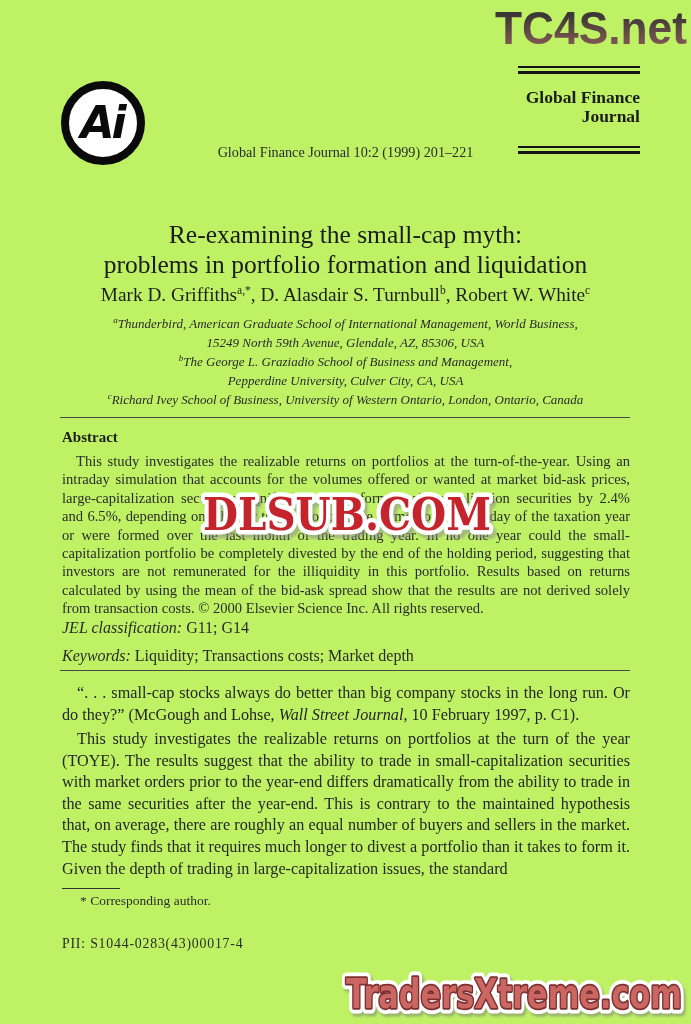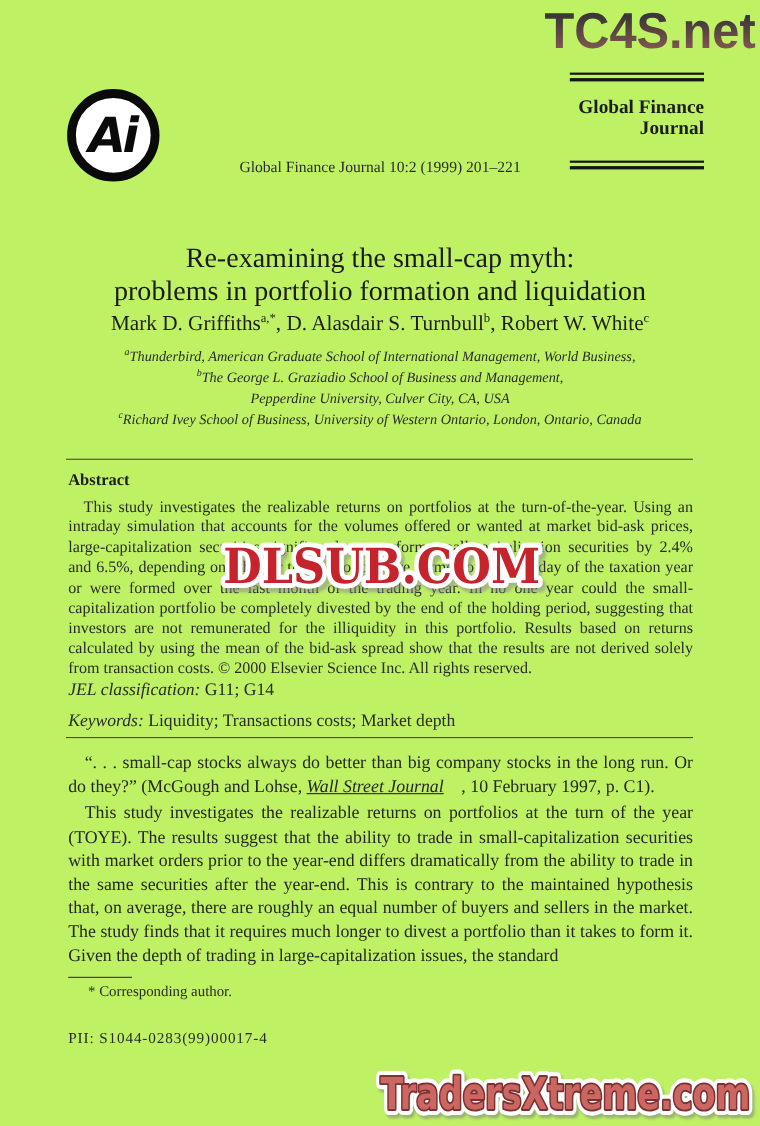--- a/index.html
+++ b/index.html
@@ -128,47 +128,48 @@
 
   <h1 class="abs title" style="font-weight:normal;margin:0;">
     <div>Re-examining the small-cap myth:</div>
     <div>problems in portfolio formation and liquidation</div>
   </h1>
 
   <div class="abs authors"><span>Mark D. Griffiths</span><sup>a,*</sup><span>, </span><span>D. Alasdair S. Turnbull</span><sup>b</sup><span>, </span><span>Robert W. White</span><sup>c</sup></div>
 
   <div class="abs affiliations">
     <div><sup>a</sup><span>Thunderbird, American Graduate School of International Management, World Business,</span></div>
+    <div><sup></sup><span>15249 North 59th Avenue, Glendale, AZ, 85306, USA</span></div>
     <div><sup>b</sup><span>The George L. Graziadio School of Business and Management,</span></div>
     <div><sup></sup><span>Pepperdine University, Culver City, CA, USA</span></div>
     <div><sup>c</sup><span>Richard Ivey School of Business, University of Western Ontario, London, Ontario, Canada</span></div>
   </div>
 
   <div class="abs hrule hrule1"></div>
 
   <div class="abs abstract-head">Abstract</div>
   <p class="abs abstract-body">This study investigates the realizable returns on portfolios at the turn-of-the-year. Using an intraday simulation that accounts for the volumes offered or wanted at market bid-ask prices, large-capitalization securities significantly outperform small-capitalization securities by 2.4% and 6.5%, depending on whether the portfolios were formed on the last day of the taxation year or were formed over the last month of the trading year. In no one year could the small-capitalization portfolio be completely divested by the end of the holding period, suggesting that investors are not remunerated for the illiquidity in this portfolio. Results based on returns calculated by using the mean of the bid-ask spread show that the results are not derived solely from transaction costs.   © 2000 Elsevier Science Inc. All rights reserved.</p>
 
   <div class="abs meta-line jel">
     <span class="it">JEL classification:</span><span>G11; G14</span>
   </div>
   <div class="abs meta-line keywords">
     <span class="it">Keywords:</span><span>Liquidity; Transactions costs; Market depth</span>
   </div>
 
   <div class="abs hrule hrule2"></div>
 
-  <p class="abs bodytext quote"><span>“. . . small-cap stocks always do better than big company stocks in the long run. Or do they?” (McGough and Lohse, </span><span class="it" style="margin-right:16px;text-decoration:underline;">Wall Street Journal</span><span>, 10 February 1997, p. C1).</span></p>
+  <p class="abs bodytext quote"><span>“. . . small-cap stocks always do better than big company stocks in the long run. Or do they?” (McGough and Lohse, </span><span class="it" style="margin-right:0;">Wall Street Journal</span><span>, 10 February 1997, p. C1).</span></p>
 
   <p class="abs bodytext para">This study investigates the realizable returns on portfolios at the turn of the year (TOYE). The results suggest that the ability to trade in small-capitalization securities with market orders prior to the year-end differs dramatically from the ability to trade in the same securities after the year-end. This is contrary to the maintained hypothesis that, on average, there are roughly an equal number of buyers and sellers in the market. The study finds that it requires much longer to divest a portfolio than it takes to form it. Given the depth of trading in large-capitalization issues, the standard</p>
 
   <div class="abs fn-rule"></div>
   <div class="abs footnote">* Corresponding author.</div>
 
-  <div class="abs imprint2">PII: S1044-0283(99)00017-4</div>
+  <div class="abs imprint2">PII: S1044-0283(43)00017-4</div>
 
   <svg class="abs wm-mid" width="306" height="60">
     <text class="dlsub-text" x="153" y="44" font-size="44" text-anchor="middle" textLength="288" lengthAdjust="spacingAndGlyphs">DLSUB.COM</text>
   </svg>
 
   <svg class="abs wm-bottom" width="353" height="56">
     <text class="traders-back" x="176" y="40" font-size="40" text-anchor="middle" textLength="336" lengthAdjust="spacingAndGlyphs">TradersXtreme.com</text>
     <text class="traders-front" x="176" y="40" font-size="40" text-anchor="middle" textLength="336" lengthAdjust="spacingAndGlyphs">TradersXtreme.com</text>
   </svg>
 

